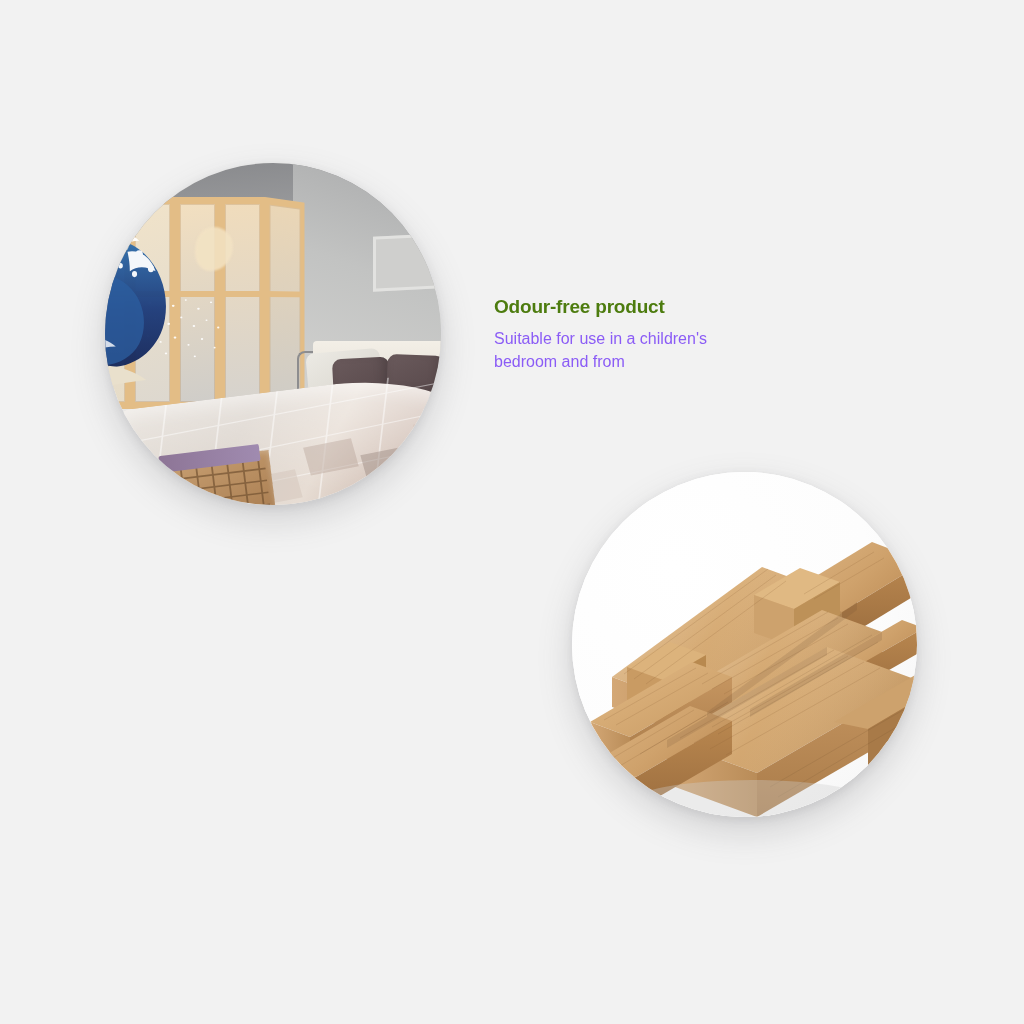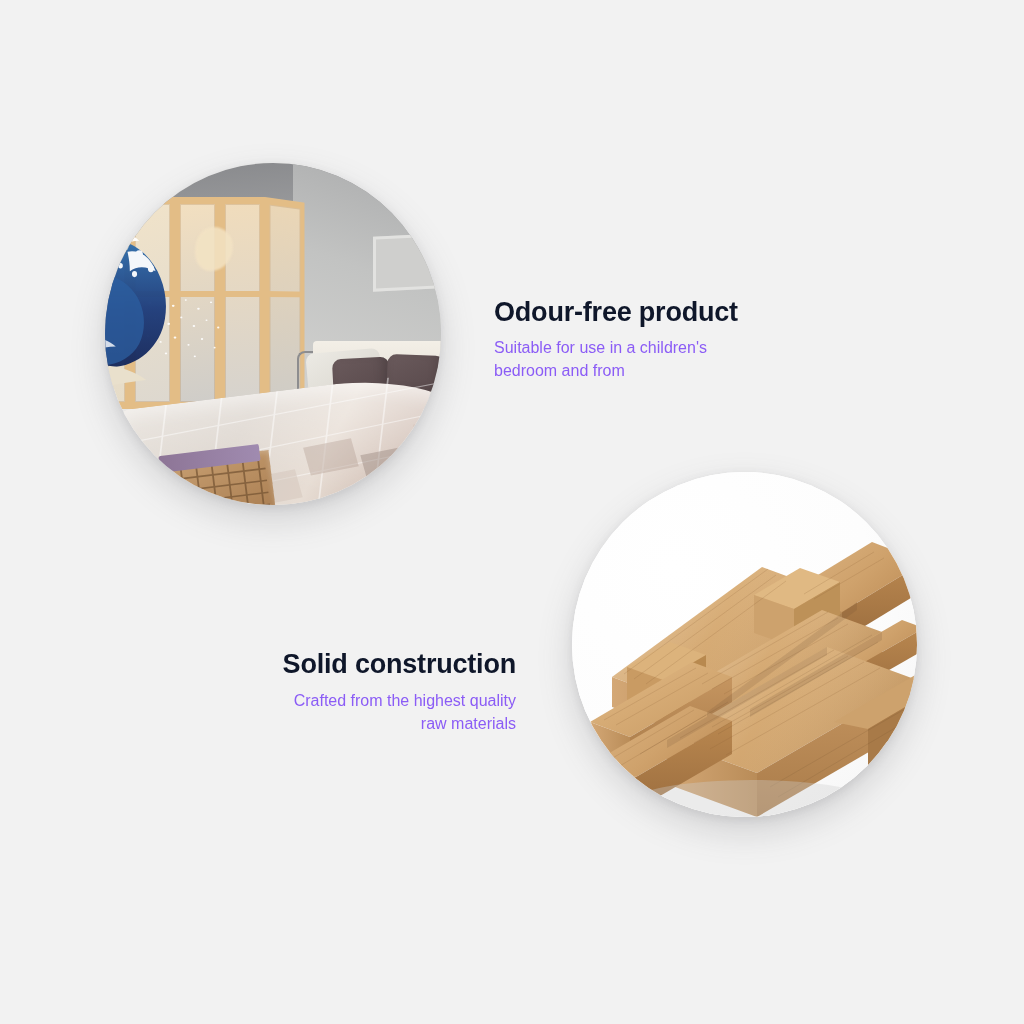--- a/index.html
+++ b/index.html
@@ -139,22 +139,22 @@
   #circle-wood-shadow { left:572px; top:472px; width:345px; height:345px; }
   #circle-wood { left:572px; top:472px; width:345px; height:345px; background:#ffffff; }
   .wood-scene { position:absolute; inset:0; background:
       radial-gradient(circle at 30% 28%, #ffffff 0%, #fdfdfd 55%, #f4f4f4 100%); }
   .wood-scene svg { position:absolute; inset:0; width:100%; height:100%; }
 
   
   .feature-text { position:absolute; }
   .feature-title {
     font-weight:bold;
-    font-size:27px;
-    color:#0f172a;
+    font-size:19px;
+    color:#4d7c0f;
     letter-spacing:-0.2px;
     line-height:1.2;
     white-space:nowrap;
   }
   .feature-desc {
     font-size:16px;
     color:#8b5cf6;
     line-height:1.42;
     margin-top:9px;
   }
@@ -387,21 +387,14 @@
         <g fill="#6a4f32" opacity="0.16">
           <polygon points="135,240 285,130 285,138 135,248"></polygon>
           <polygon points="178,237 310,160 310,168 178,245"></polygon>
           <polygon points="95,268 255,175 255,183 95,276"></polygon>
         </g>
         <ellipse cx="180" cy="330" rx="120" ry="22" fill="#cfcfcf" opacity="0.35"></ellipse>
       </svg>
     </div>
   </div>
 
-  <div class="feature-text" id="feature-solid">
-    <div class="feature-title">Solid construction</div>
-    <div class="feature-desc">
-      <span>Crafted from the highest quality</span><br>
-      <span>raw materials</span>
-    </div>
-  </div>
 
 </div>
 
 </body></html>

